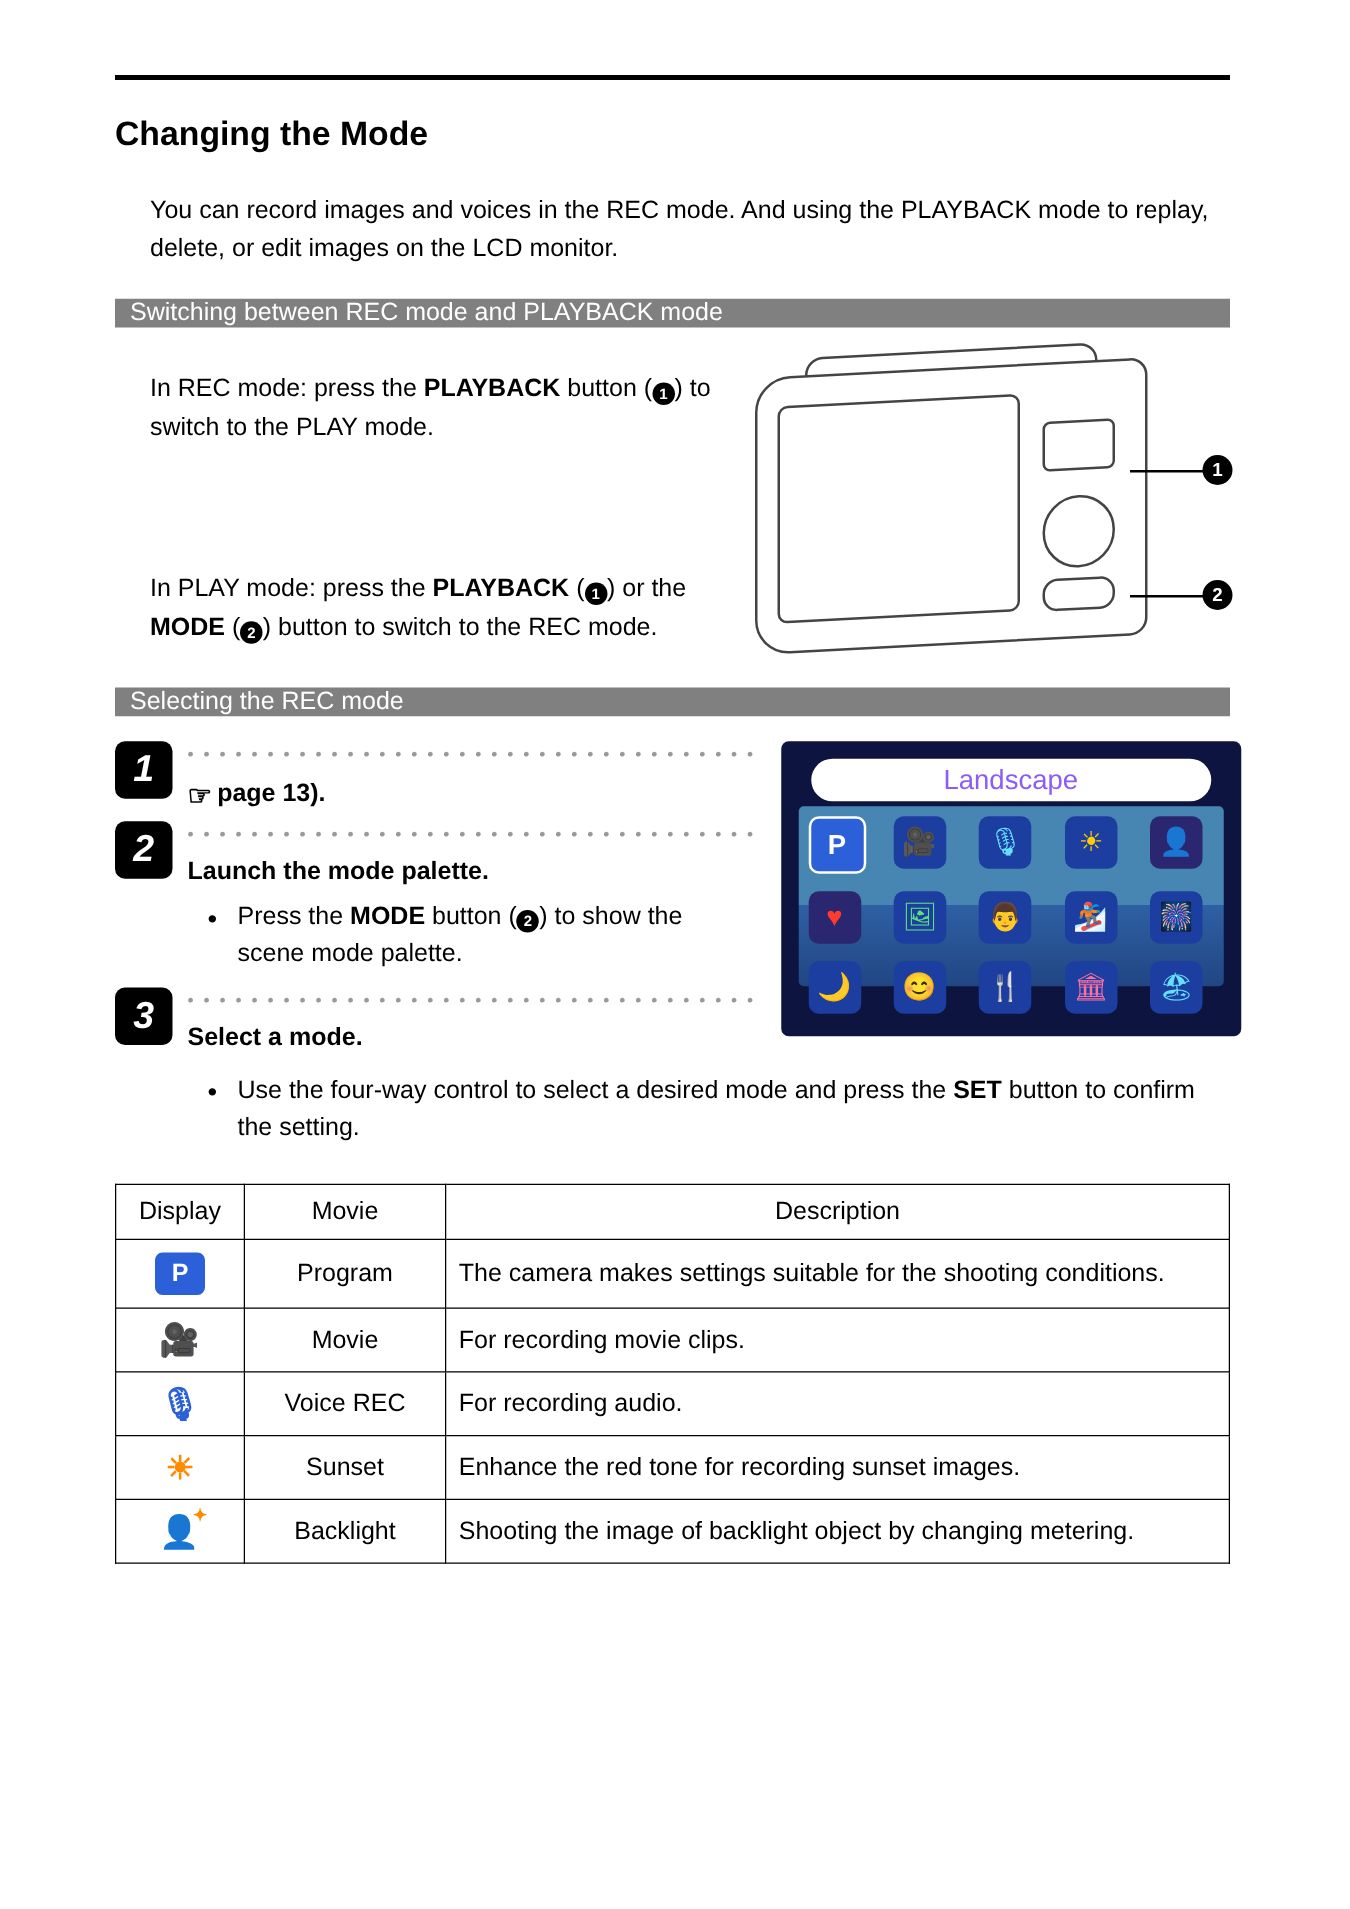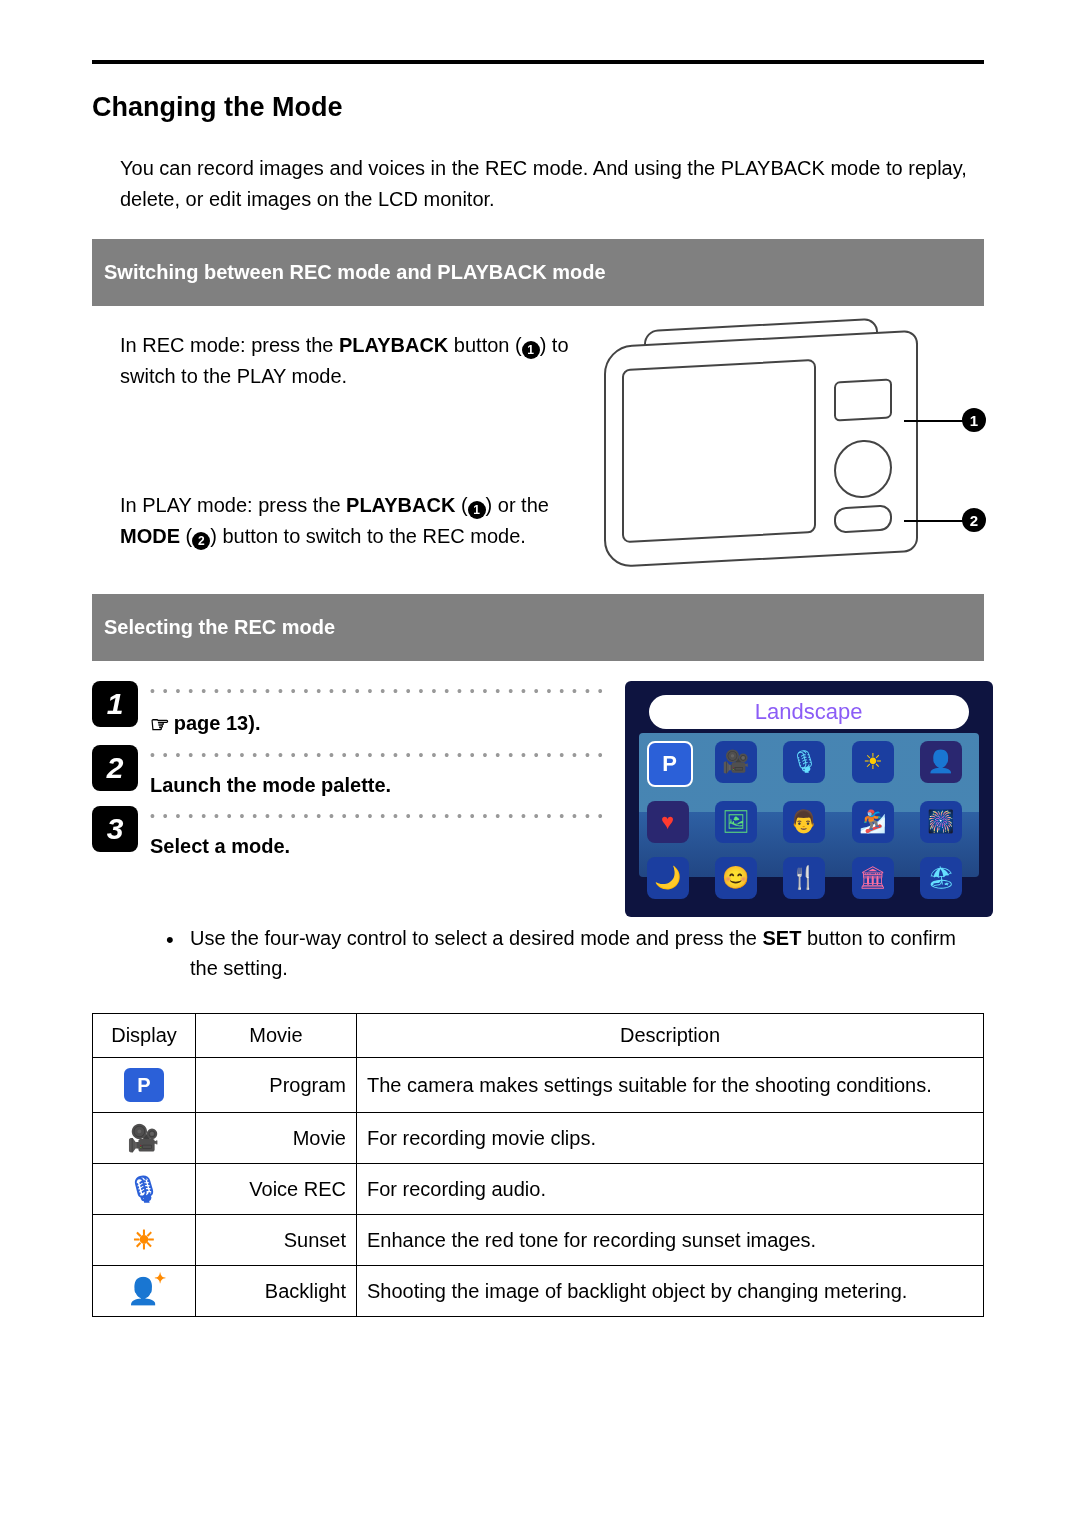--- a/index.html
+++ b/index.html
@@ -29,27 +29,27 @@
   .intro {
     font-size: 20px;
     line-height: 1.55;
     margin-left: 28px;
     margin-bottom: 24px;
   }
   .subheader-bar {
     background: #808080;
     color: #fff;
     font-size: 20px;
-    font-weight: 700;
-    padding: 22px 12px;
+    font-weight: 400;
+    padding: 0 12px;
     margin: 14px 0 14px 0;
   }
   .two-col {
     display: flex;
-    align-items: center;
+    align-items: flex-end;
   }
   .left-text {
     flex: 1 1 auto;
     font-size: 20px;
     line-height: 1.55;
     padding-left: 28px;
   }
   .left-text p { margin: 0 0 18px 0; }
   .left-text .gap { height: 80px; }
   .camera-box {
@@ -305,21 +305,21 @@
   table.modes th {
     font-weight: 400;
     text-align: center;
     background: #fff;
   }
   table.modes td.display {
     text-align: center;
     width: 82px;
   }
   table.modes td.title-col {
-    text-align: right;
+    text-align: center;
     width: 140px;
   }
   .ico {
     display: inline-flex;
     width: 36px; height: 30px;
     align-items: center;
     justify-content: center;
     border-radius: 6px;
     font-size: 20px;
     font-weight: 700;
@@ -399,20 +399,23 @@
               <span>page 13).</span>
             </span>
         </div>
       </div>
 
       <div class="step">
         <div class="step-badge">2</div>
         <div class="step-body">
           <div class="dots">• • • • • • • • • • • • • • • • • • • • • • • • • • • • • • • • • • • •</div>
           <div class="step-title">Launch the mode palette.</div>
+          <div class="bullet">
+            <span>Press the </span><span class="bold">MODE</span><span> button (</span><span class="inline-num">2</span><span>) to show the scene mode palette.</span>
+          </div>
         </div>
       </div>
 
       <div class="step">
         <div class="step-badge">3</div>
         <div class="step-body">
           <div class="dots">• • • • • • • • • • • • • • • • • • • • • • • • • • • • • • • • • • • •</div>
           <div class="step-title">Select a mode.</div>
         </div>
       </div>

